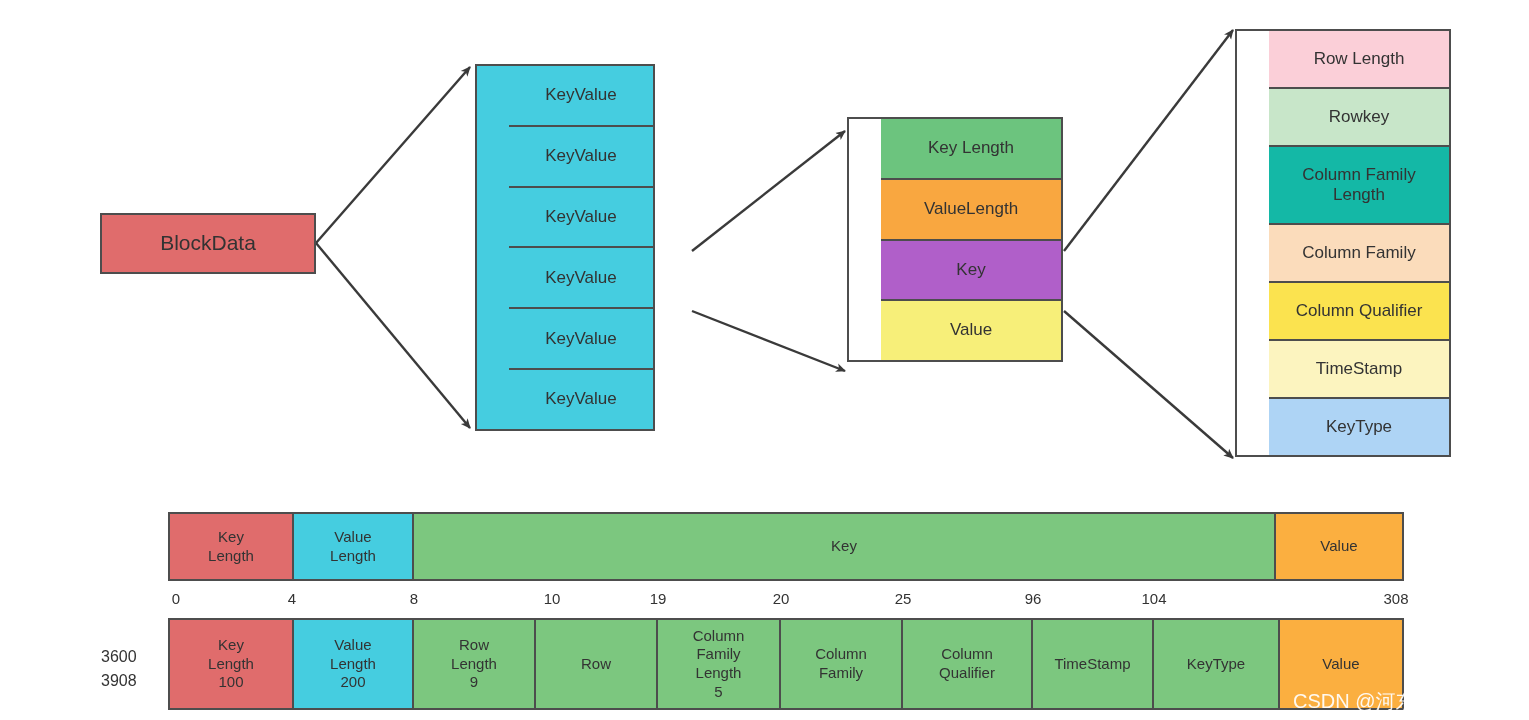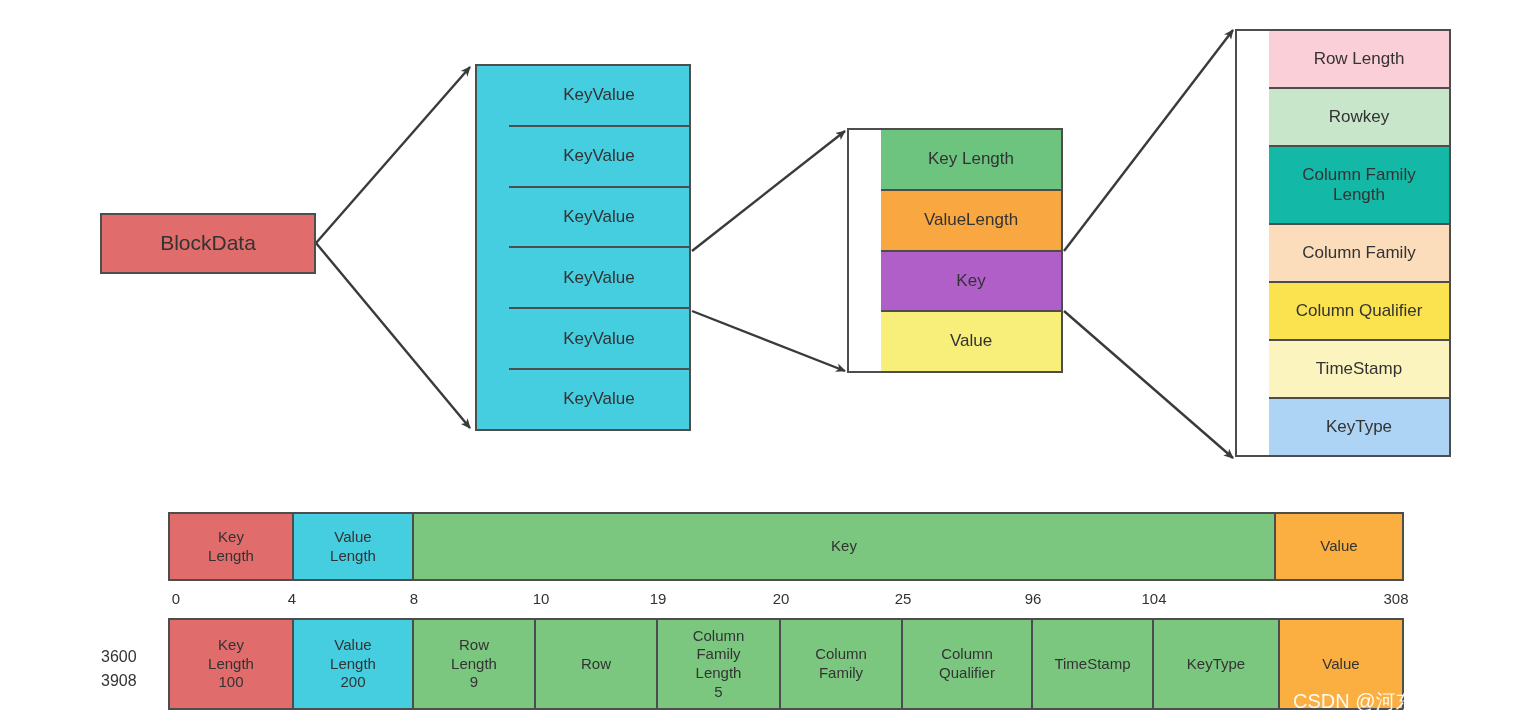--- a/index.html
+++ b/index.html
@@ -131,30 +131,30 @@
       <path d="M692,311 L845,371"></path>
       <path d="M1064,251 L1233,30"></path>
       <path d="M1064,311 L1233,458"></path>
     </g>
   </svg>
 
   <div class="box" style="left:100px; top:213px; width:216px; height:61px; background:#e06c6c;">
     <span>BlockData</span>
   </div>
 
-  <div class="stack" style="left:475px; top:64px; width:216px; height:367px; background:#45cde0;">
-    <div class="cell" style="background:#45cde0;">KeyValue</div>
-    <div class="cell" style="background:#45cde0;">KeyValue</div>
-    <div class="cell" style="background:#45cde0;">KeyValue</div>
-    <div class="cell" style="background:#45cde0;">KeyValue</div>
-    <div class="cell" style="background:#45cde0;">KeyValue</div>
-    <div class="cell" style="background:#45cde0;">KeyValue</div>
-  </div>
-
-  <div class="stack" style="left:847px; top:128px; width:216px; height:245px;">
+  <div class="stack" style="left:475px; top:64px; width:180px; height:367px; background:#45cde0;">
+    <div class="cell" style="background:#45cde0;">KeyValue</div>
+    <div class="cell" style="background:#45cde0;">KeyValue</div>
+    <div class="cell" style="background:#45cde0;">KeyValue</div>
+    <div class="cell" style="background:#45cde0;">KeyValue</div>
+    <div class="cell" style="background:#45cde0;">KeyValue</div>
+    <div class="cell" style="background:#45cde0;">KeyValue</div>
+  </div>
+
+  <div class="stack" style="left:847px; top:117px; width:216px; height:245px;">
     <div class="cell" style="background:#6cc47e;">Key Length</div>
     <div class="cell" style="background:#f9a740;">ValueLength</div>
     <div class="cell" style="background:#b05fc9;">Key</div>
     <div class="cell" style="background:#f7ef79;">Value</div>
   </div>
 
   <div class="stack" style="left:1235px; top:29px; width:216px; height:428px;">
     <div class="cell" style="background:#fbcfd8;">Row Length</div>
     <div class="cell" style="background:#c8e6c9;">Rowkey</div>
     <div class="cell" style="background:#14b8a6;">Column Family Length</div>
@@ -168,21 +168,21 @@
     <div class="seg" style="flex:0 0 124px; background:#e06c6c;">Key<br>Length</div>
     <div class="seg" style="flex:0 0 120px; background:#45cde0;">Value<br>Length</div>
     <div class="seg" style="flex:1 1 auto; background:#7cc77f;">Key</div>
     <div class="seg" style="flex:0 0 126px; background:#fbaf40;">Value</div>
   </div>
 
   <div class="ticks" style="left:168px; top:590px; width:1236px;">
     <span class="tick" style="left:8px;">0</span>
     <span class="tick" style="left:124px;">4</span>
     <span class="tick" style="left:246px;">8</span>
-    <span class="tick" style="left:373px;">10</span>
+    <span class="tick" style="left:384px;">10</span>
     <span class="tick" style="left:490px;">19</span>
     <span class="tick" style="left:613px;">20</span>
     <span class="tick" style="left:735px;">25</span>
     <span class="tick" style="left:865px;">96</span>
     <span class="tick" style="left:986px;">104</span>
     <span class="tick" style="left:1111px;margin-top:34px;">108</span>
     <span class="tick" style="left:1228px;">308</span>
   </div>
 
   <div class="sidelabel" style="left:101px; top:645px;">3600<br>3908</div>

